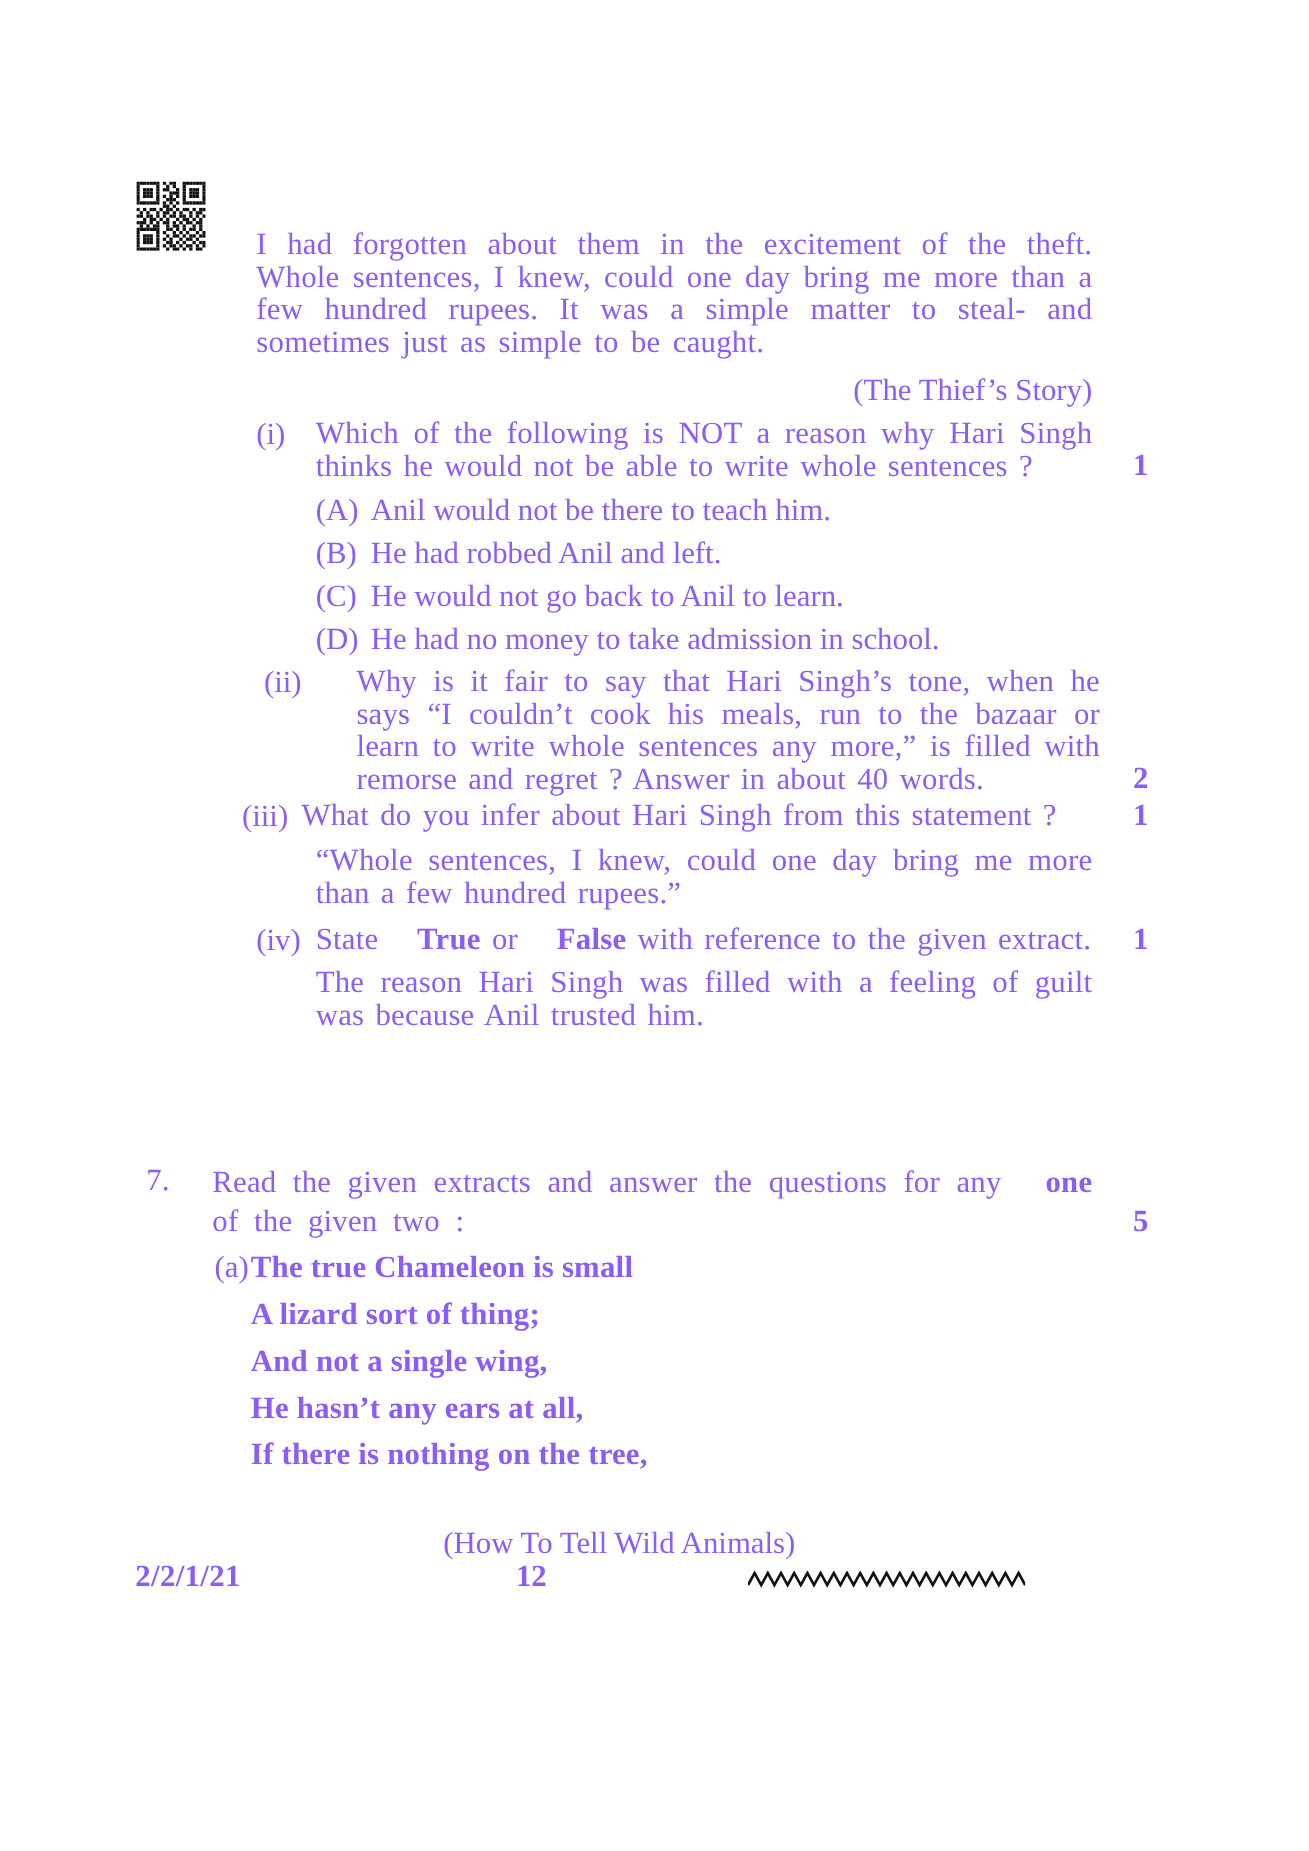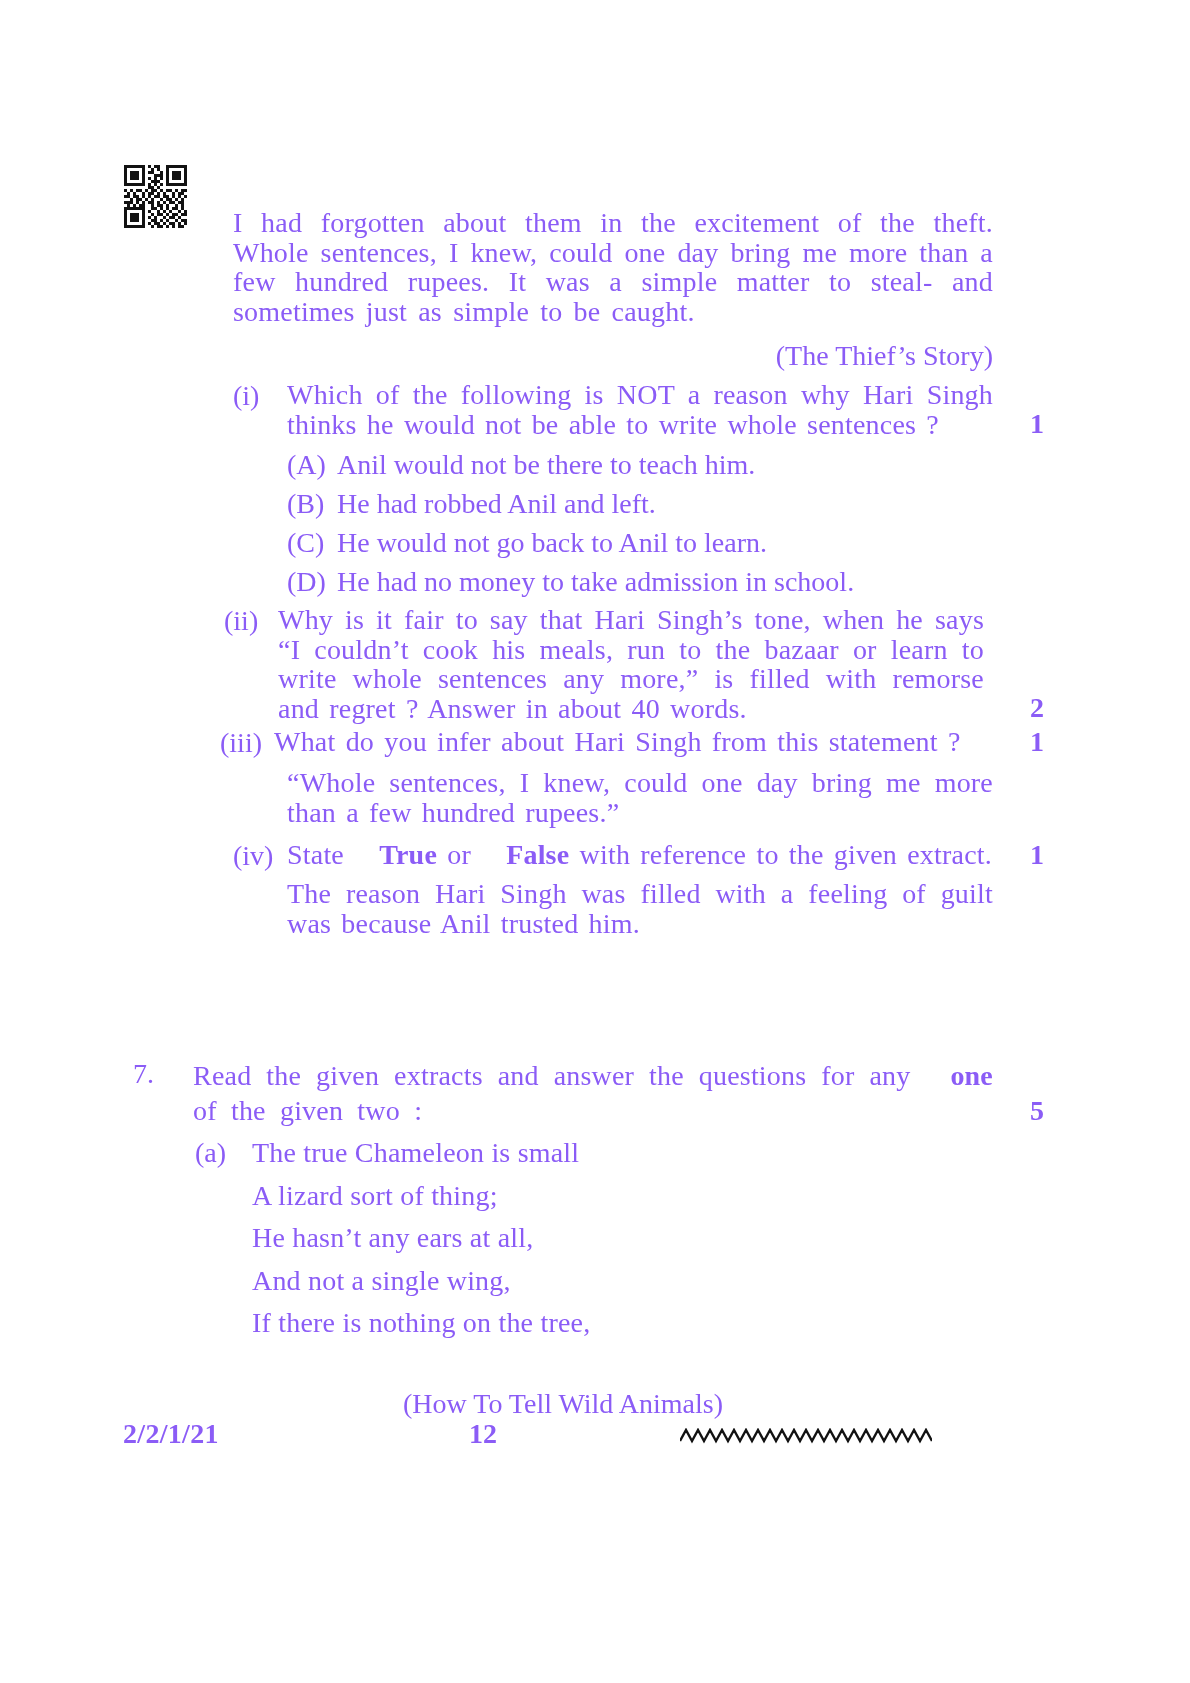--- a/index.html
+++ b/index.html
@@ -37,31 +37,31 @@
   .qr-box { left: 124px; top: 165px; width: 63px; height: 63px; }
   .qr-box svg { display: block; width: 63px; height: 63px; }
   .qr-box svg rect { fill: #121212; }
   .para { left: 233px; top: 208px; width: 760px; word-spacing: 4px; }
   .source { left: 233px; top: 341px; width: 760px; text-align: right; line-height: 29.5px; }
   .q-i    { left: 233px; top: 380px; width: 760px; }
   .opt-a  { left: 287px; top: 449px; width: 706px; }
   .opt-b  { left: 287px; top: 488px; width: 706px; }
   .opt-c  { left: 287px; top: 527px; width: 706px; }
   .opt-d  { left: 287px; top: 566px; width: 706px; }
-  .q-ii   { left: 224px; top: 605px; width: 760px; }
+  .q-ii   { left: 240px; top: 605px; width: 760px; gap: 30px; }
   .q-iii  { left: 220px; top: 727px; width: 760px; }
   .quote  { left: 287px; top: 768px; width: 706px; }
   .q-iv   { left: 233px; top: 840px; width: 760px; }
   .stmt   { left: 287px; top: 879px; width: 706px; }
   .q7     { left: 133px; top: 1058px; width: 860px; }
   .q7 .qlabel { width: 60px; }
   .q7 .qbody { line-height: 35px; word-spacing: 7px; text-align: justify; letter-spacing: 0.2px; }
   .poem   { left: 195px; top: 1132px; width: 620px; }
   .poem-label { position: absolute; left: 0; top: 0; line-height: 42.5px; }
-  .poem-lines { margin-left: 57px; }
+  .poem-lines { margin-left: 33px; font-weight: bold; }
   .poem-lines div { line-height: 42.5px; letter-spacing: 0.2px; }
   .citation { left: 233px; top: 1389px; width: 660px; text-align: center; line-height: 29.5px; }
   .paper-code { left: 123px; top: 1419px; font-weight: bold; line-height: 29.5px; letter-spacing: 0.3px; }
   .page-num { left: 0; top: 1419px; width: 966px; text-align: center; font-weight: bold; line-height: 29.5px; }
   .zigzag { left: 680px; top: 1428px; width: 252px; height: 16px; }
   .zigzag svg { display: block; width: 252px; height: 16px; }
   .zigzag polyline { fill: none; stroke: #121212; stroke-width: 2.4; }
   .m-i   { top: 409px; }
   .m-ii  { top: 693px; }
   .m-iii { top: 727px; }
@@ -371,22 +371,22 @@
     <span class="qlabel">7.</span>
     <span class="qbody"><span>Read the given extracts and answer the questions for any </span><span class="bold">one</span><span> of the given two :</span></span>
   </div>
   <div class="abs marks m-7">5</div>
 
   <div class="abs poem">
     <span class="poem-label">(a)</span>
     <div class="poem-lines">
       <div>The true Chameleon is small</div>
       <div>A lizard sort of thing;</div>
+      <div>And not a single wing,</div>
       <div>He hasn’t any ears at all,</div>
-      <div>And not a single wing,</div>
       <div>If there is nothing on the tree,</div>
     </div>
   </div>
 
   <div class="abs citation">(How To Tell Wild Animals)</div>
 
   <div class="abs paper-code">2/2/1/21</div>
   <div class="abs page-num">12</div>
 
   <div class="abs zigzag">

